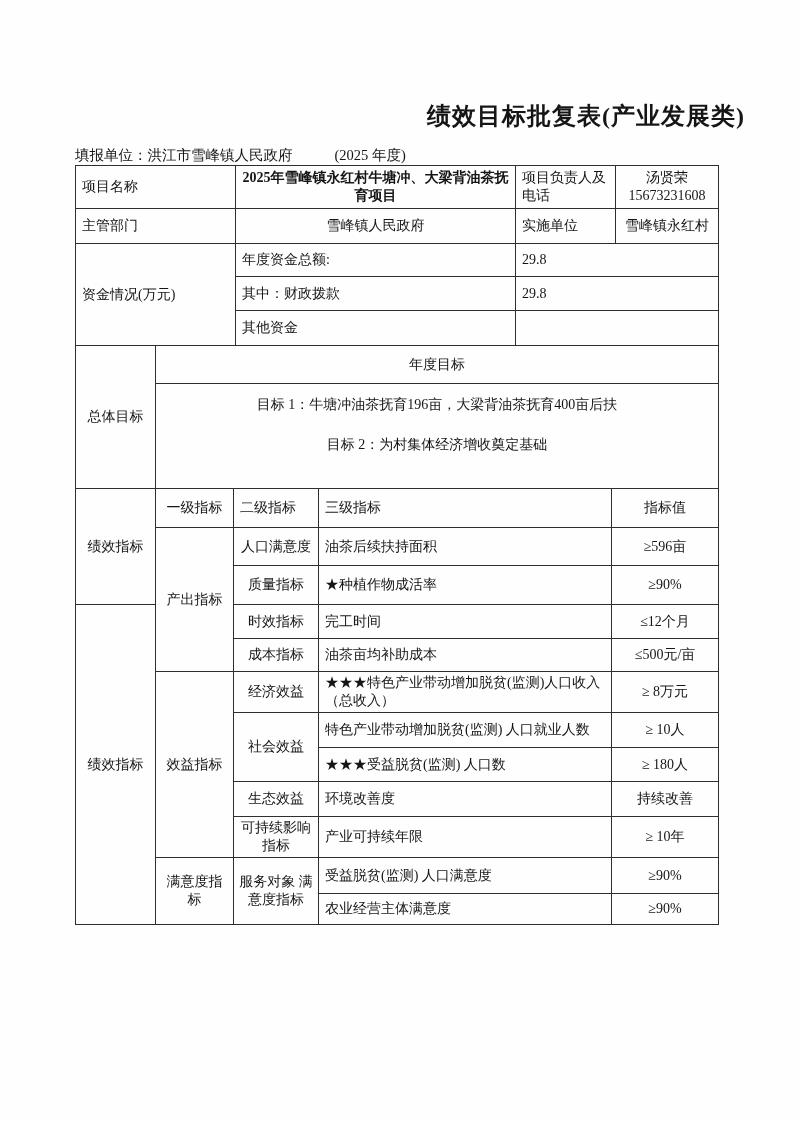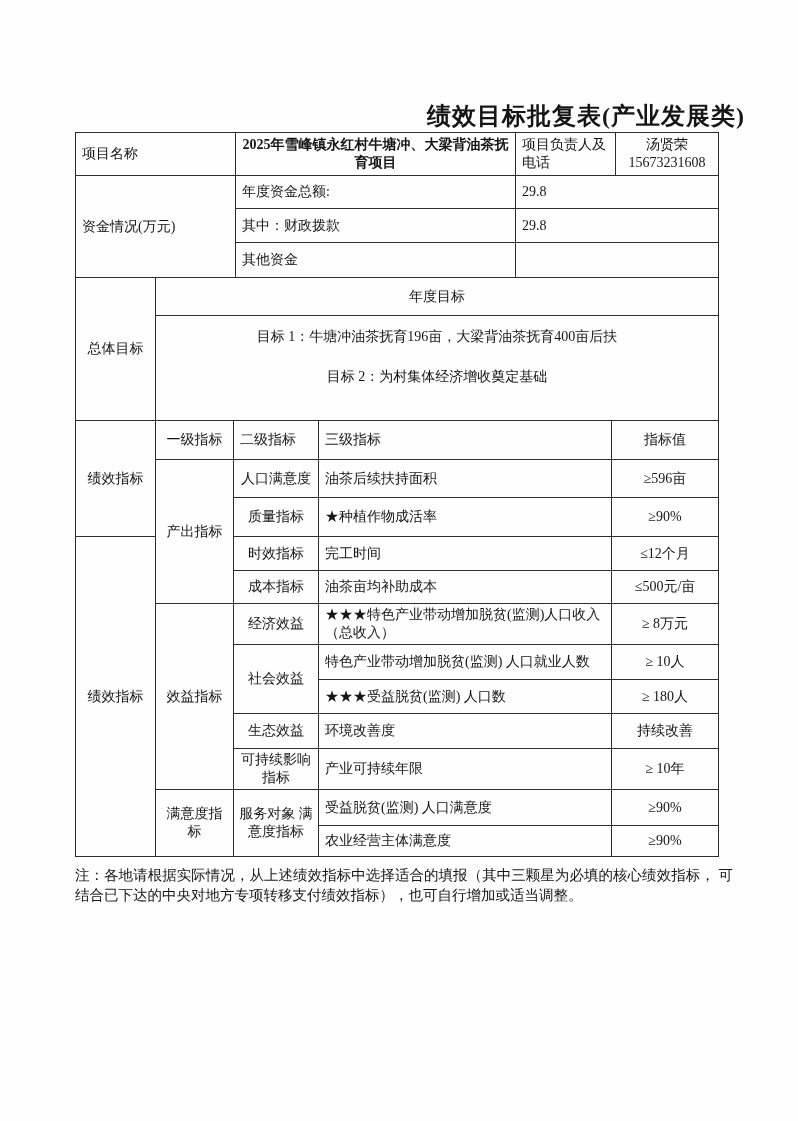--- a/index.html
+++ b/index.html
@@ -71,38 +71,47 @@
   }
 </style>
 </head>
 <body>
 
 <div class="page">
   <div class="content">
 
     <div class="doc-title">绩效目标批复表(产业发展类)</div>
 
+    <div class="report-line">
+      <span>填报单位：洪江市雪峰镇人民政府</span><span class="year">(2025 年度)</span>
+    </div>
 
     <table class="tb-a">
       <colgroup>
           <col style="width:160px">
           <col style="width:280px">
           <col style="width:100px">
           <col style="width:103px">
         </colgroup>
       <tbody>
           <tr style="height:43px">
         <td class="lft">项目名称</td>
         <td class="ctr bold">2025年雪峰镇永红村牛塘冲、大梁背油茶抚育项目</td>
         <td class="lft">项目负责人及电话</td>
         <td class="ctr">
           <div>汤贤荣</div>
           <div>15673231608</div>
         </td>
       </tr>
+      <tr style="height:35px">
+        <td class="lft">主管部门</td>
+        <td class="ctr">雪峰镇人民政府</td>
+        <td class="lft">实施单位</td>
+        <td class="ctr">雪峰镇永红村</td>
+      </tr>
     </tbody>
       </table>
 
     <table class="tb-b">
       <colgroup>
           <col style="width:160px">
           <col style="width:280px">
           <col style="width:203px">
         </colgroup>
       <tbody>
@@ -210,16 +219,15 @@
         <td class="lft">受益脱贫(监测) 人口满意度</td>
         <td class="val">≥90%</td>
       </tr>
       <tr style="height:31px">
         <td class="lft">农业经营主体满意度</td>
         <td class="val">≥90%</td>
       </tr>
     </tbody>
       </table>
 
-    <div class="note">注：各地请根据实际情况，从上述绩效指标中选择适合的填报（其中三颗星为必填的核心绩效指标， 可结合已下达的中央对地方专项转移支付绩效指标），也可自行增加或适当调整。</div>
 
   </div>
 </div>
 
 </body></html>

